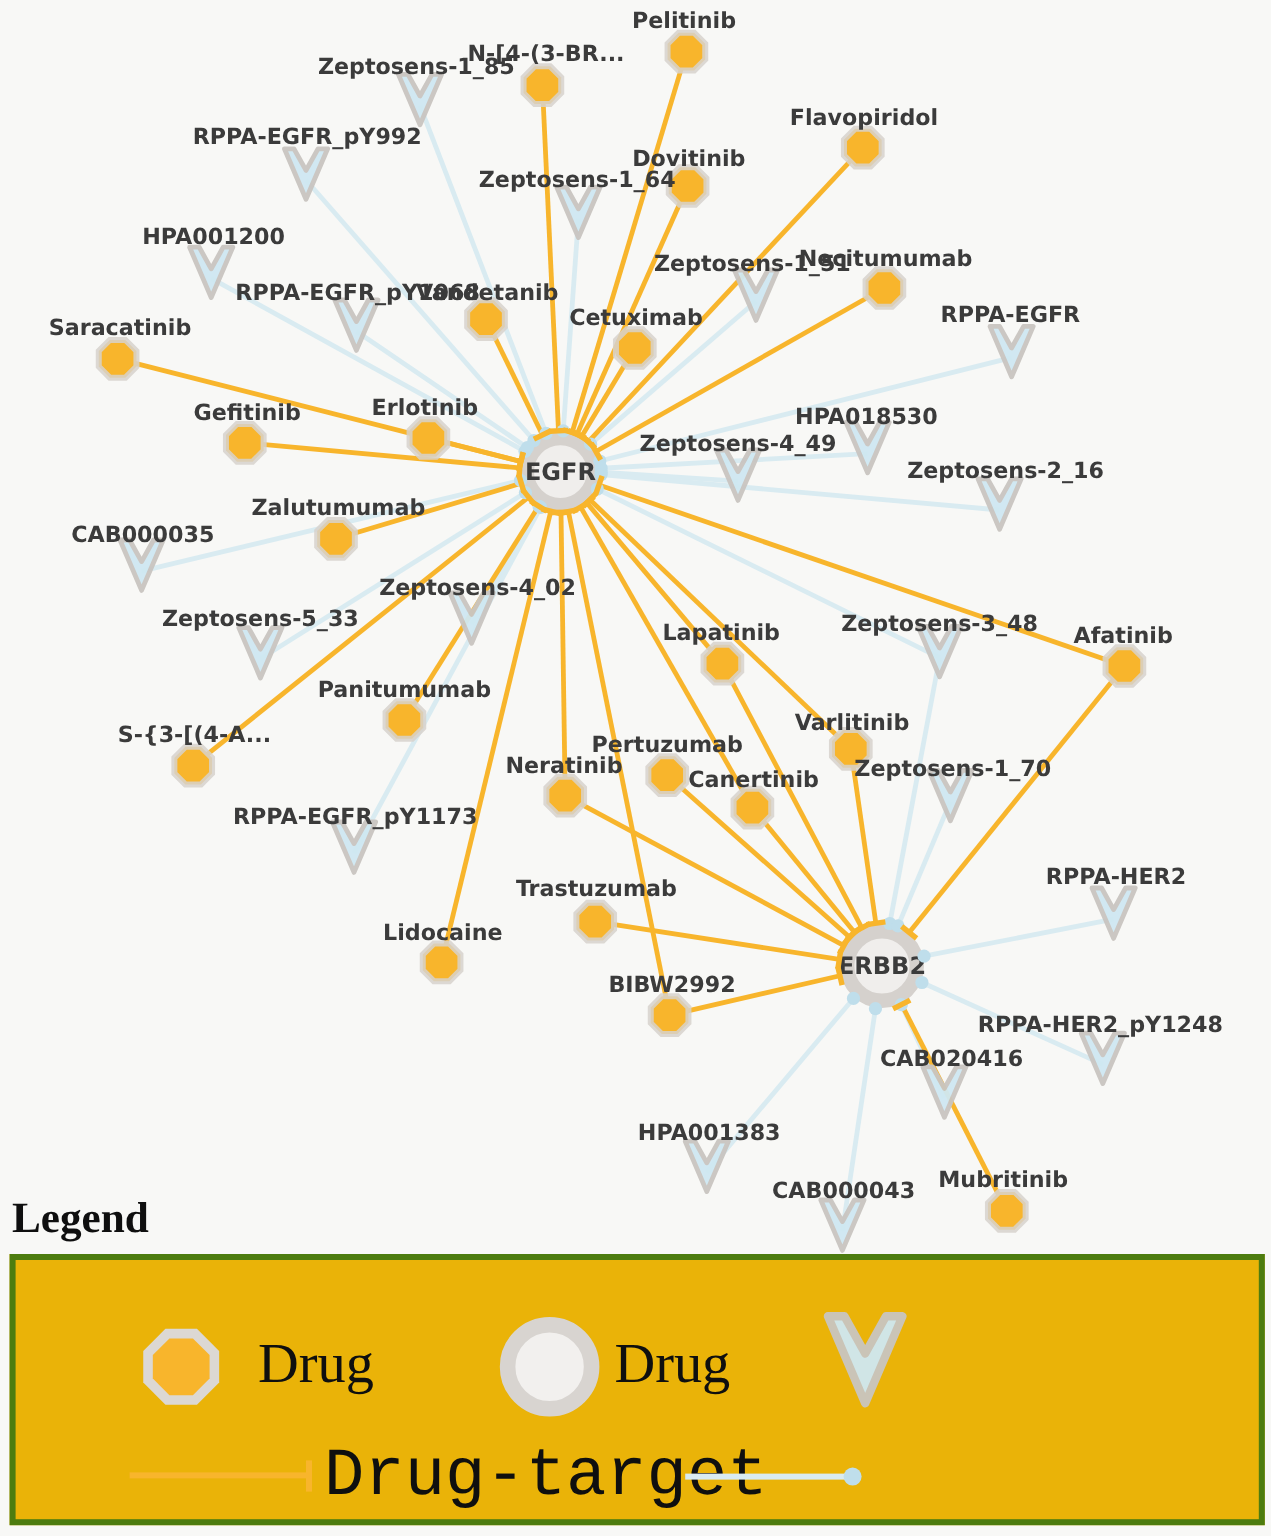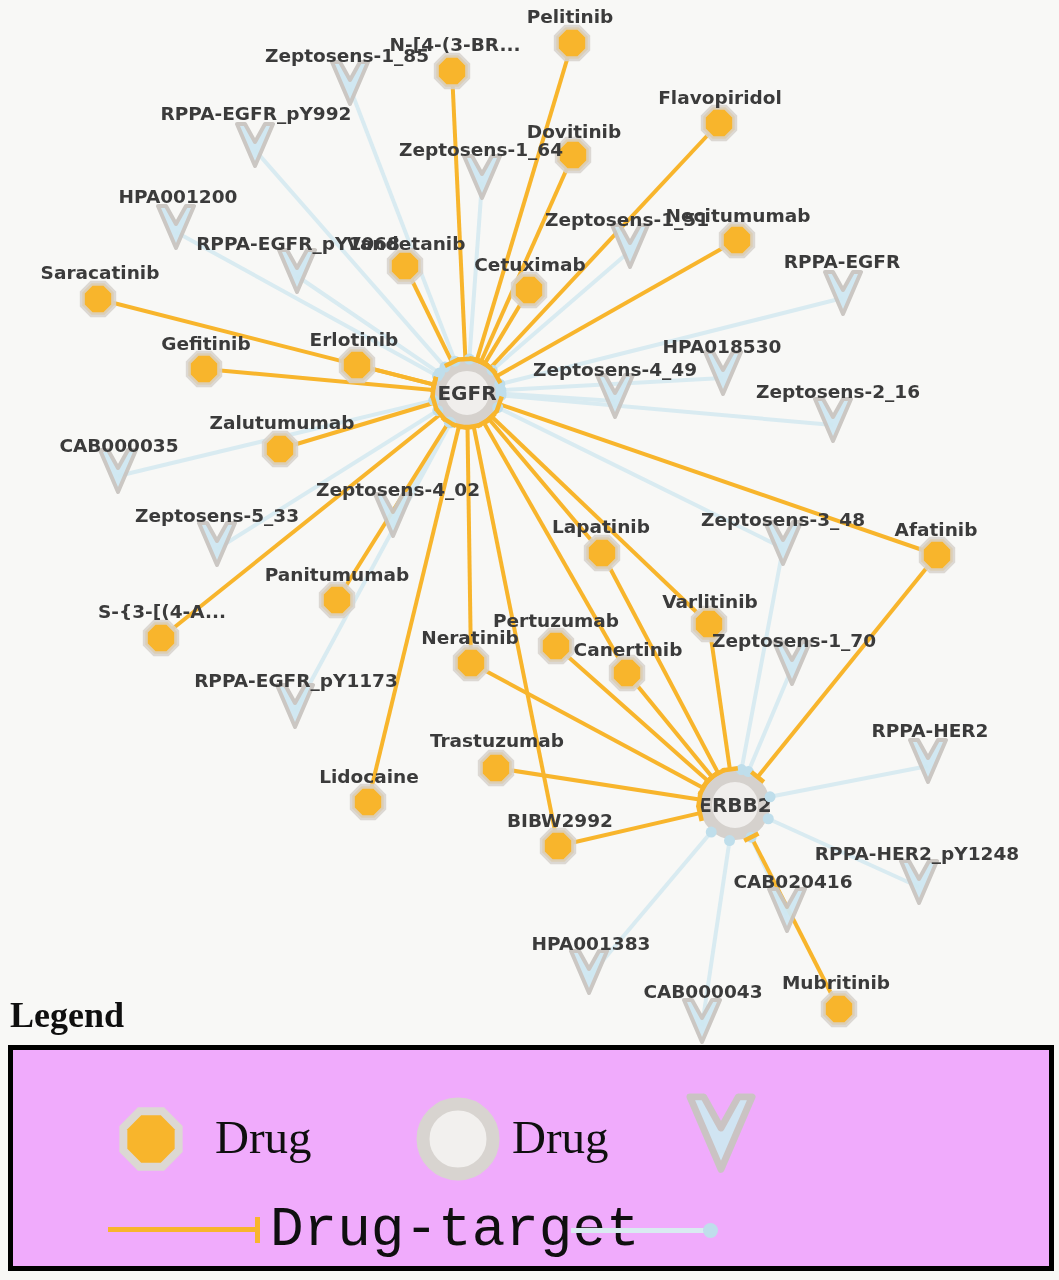--- a/index.html
+++ b/index.html
@@ -10,21 +10,21 @@
   }
   #stage{position:absolute;left:0;top:0;width:1059px;height:1280px;}
   #network-svg{position:absolute;left:0;top:0;}
   .legend-title{
     position:absolute;left:10px;top:994px;
     font-family:"Liberation Serif", serif;font-weight:bold;
     font-size:36px;color:#0f0f0f;
   }
   .legend-box{
     position:absolute;left:8px;top:1045px;width:1036px;height:216px;
-    border:5px solid #000000;background:#f0abfc;
+    border:5px solid #4d7c0f;background:#eab308;
   }
   .legend-item-label{
     position:absolute;transform:translateY(-52%);
     font-family:"Liberation Serif", serif;font-size:47px;color:#0f0f0f;
     white-space:nowrap;
   }
   .legend-edge-label{
     position:absolute;transform:translateY(-52%);
     font-family:Liberation Mono, monospace;font-size:56px;color:#0f0f0f;
     white-space:nowrap;

